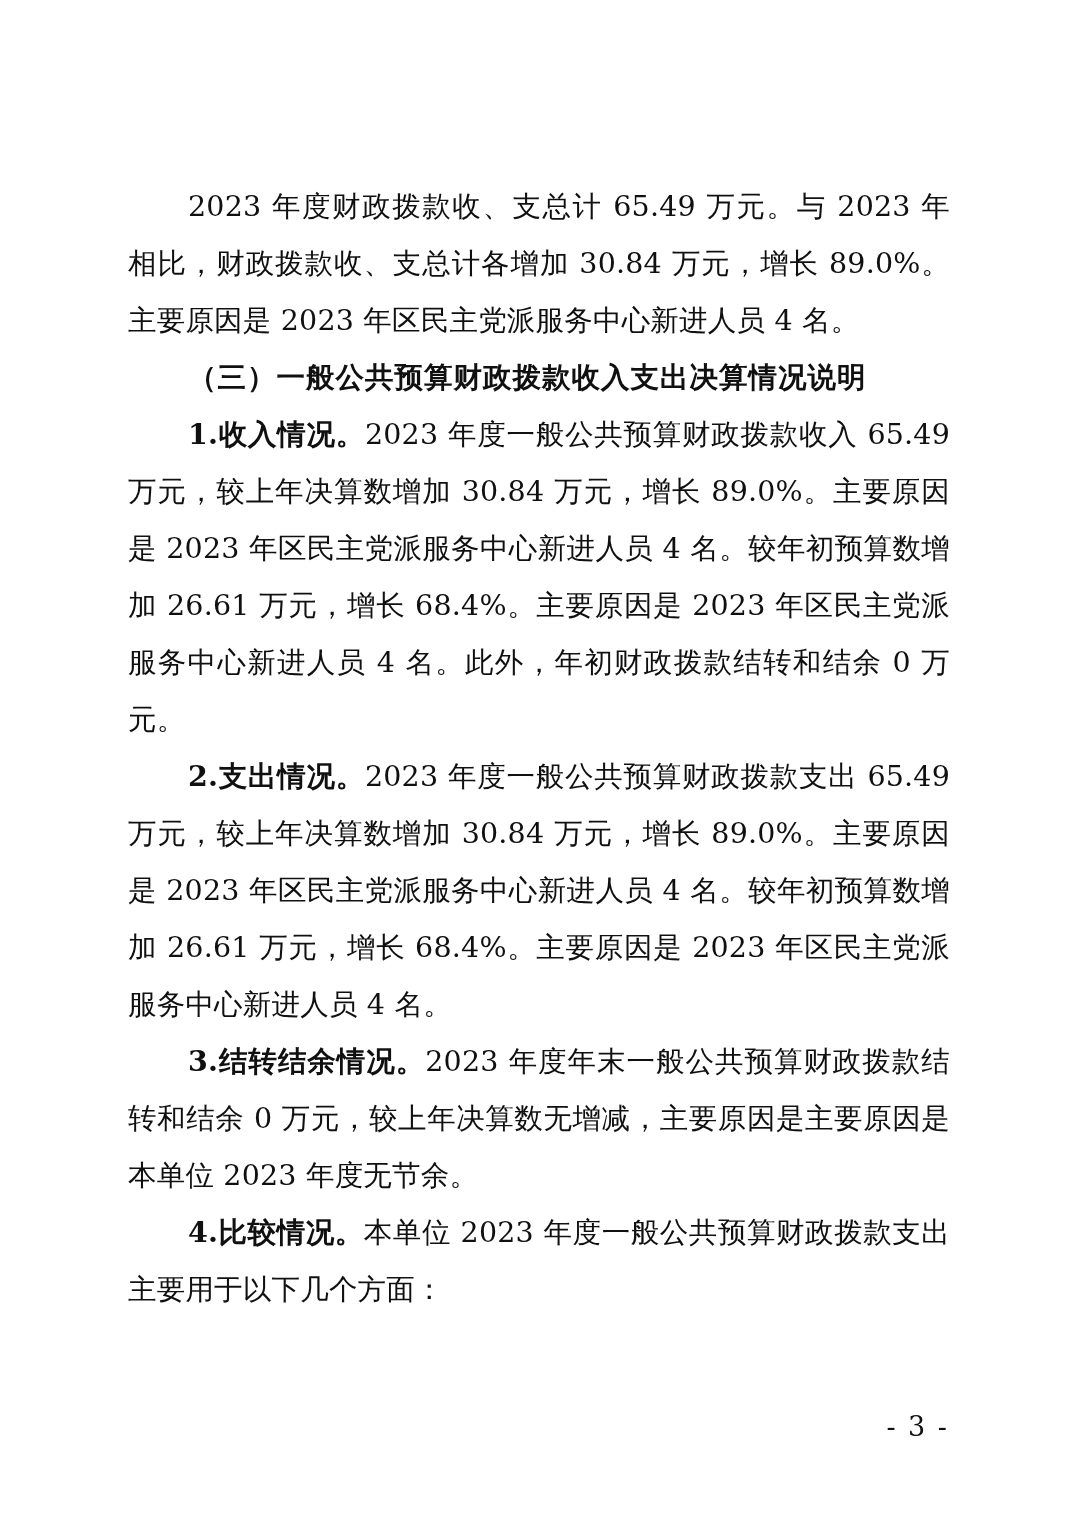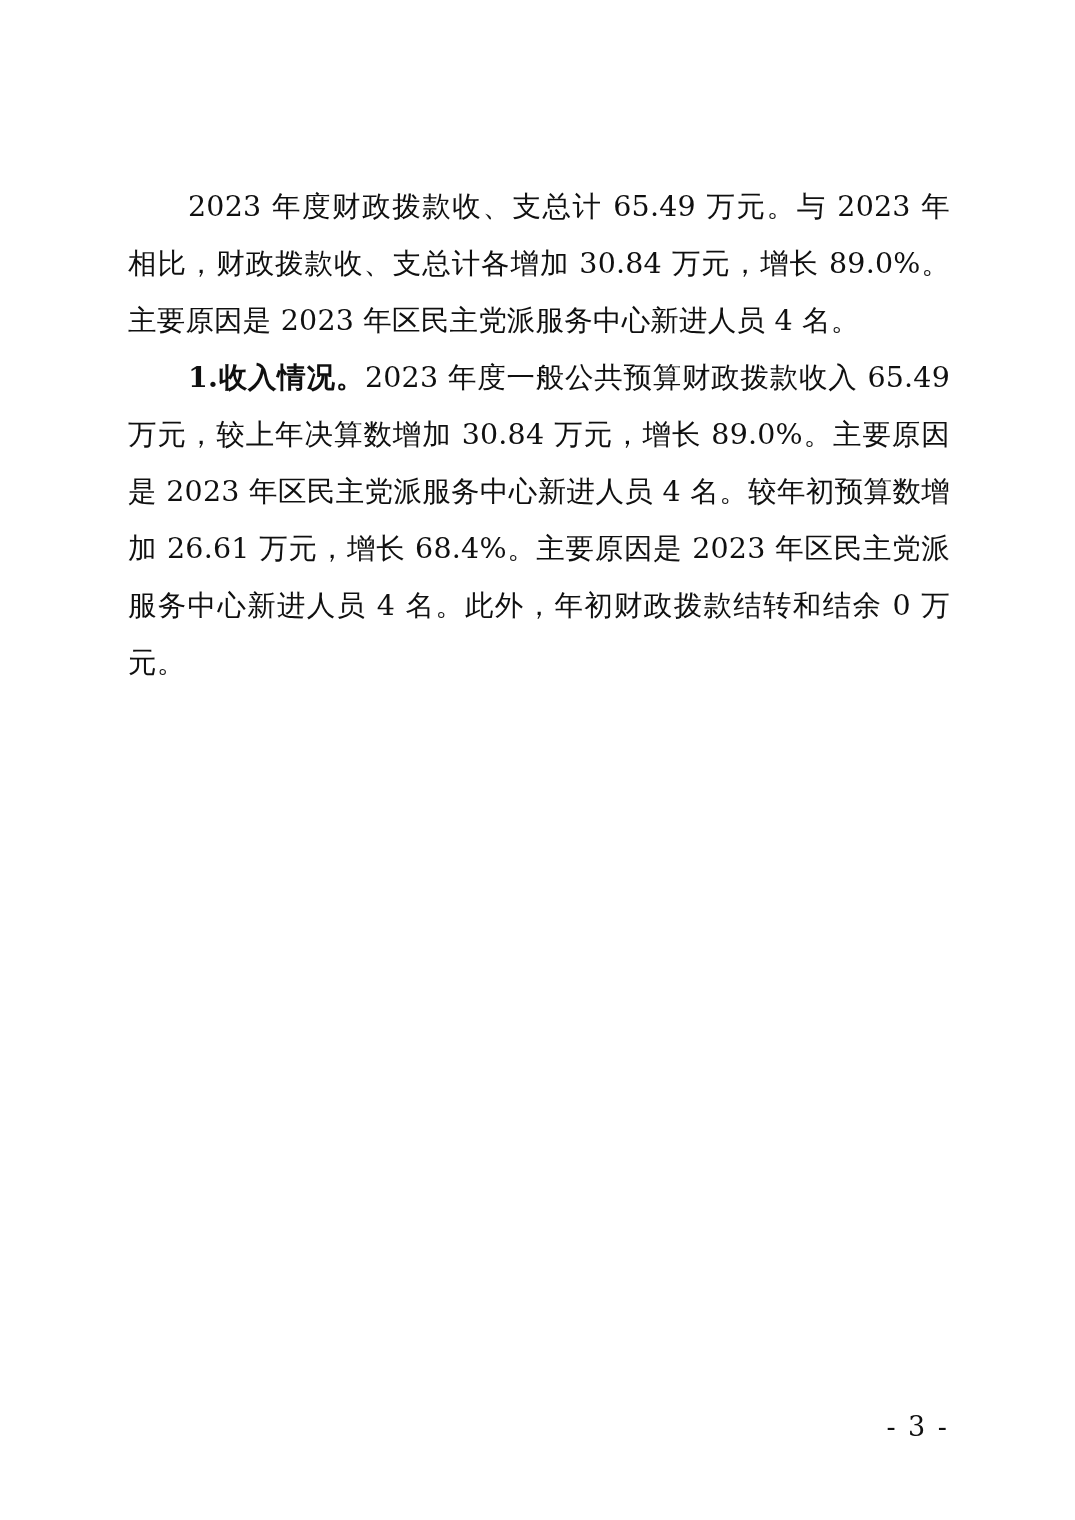--- a/index.html
+++ b/index.html
@@ -56,23 +56,27 @@
   }
 </style>
 </head>
 <body>
 
 <div class="page">
   <div class="content">
 
     <p class="indent">2023 年度财政拨款收、支总计 65.49 万元。与 2023 年相比，财政拨款收、支总计各增加 30.84 万元，增长 89.0%。主要原因是 2023 年区民主党派服务中心新进人员 4 名。</p>
 
+    <p class="heading">（三）一般公共预算财政拨款收入支出决算情况说明</p>
 
     <p class="indent"><span class="bold-lead">1.收入情况。</span><span>2023 年度一般公共预算财政拨款收入 65.49 万元，较上年决算数增加 30.84 万元，增长 89.0%。主要原因是 2023 年区民主党派服务中心新进人员 4 名。较年初预算数增加 26.61 万元，增长 68.4%。主要原因是 2023 年区民主党派服务中心新进人员 4 名。此外，年初财政拨款结转和结余 0 万元。</span></p>
 
+    <p class="indent"><span class="bold-lead">2.支出情况。</span><span>2023 年度一般公共预算财政拨款支出 65.49 万元，较上年决算数增加 30.84 万元，增长 89.0%。主要原因是 2023 年区民主党派服务中心新进人员 4 名。较年初预算数增加 26.61 万元，增长 68.4%。主要原因是 2023 年区民主党派服务中心新进人员 4 名。</span></p>
 
+    <p class="indent"><span class="bold-lead">3.结转结余情况。</span><span>2023 年度年末一般公共预算财政拨款结转和结余 0 万元，较上年决算数无增减，主要原因是主要原因是本单位 2023 年度无节余。</span></p>
 
+    <p class="indent"><span class="bold-lead">4.比较情况。</span><span>本单位 2023 年度一般公共预算财政拨款支出主要用于以下几个方面：</span></p>
 
 
   </div>
 
   <div class="pagenum">- 3 -</div>
 </div>
 
 </body></html>

